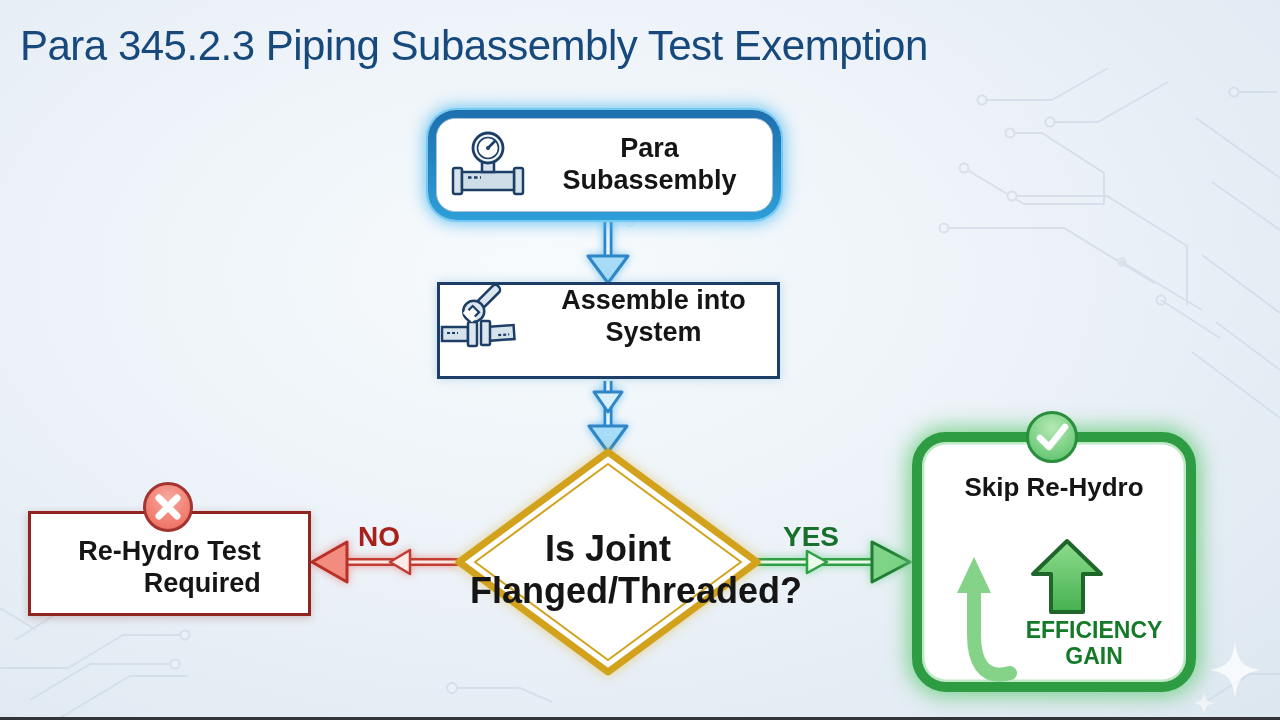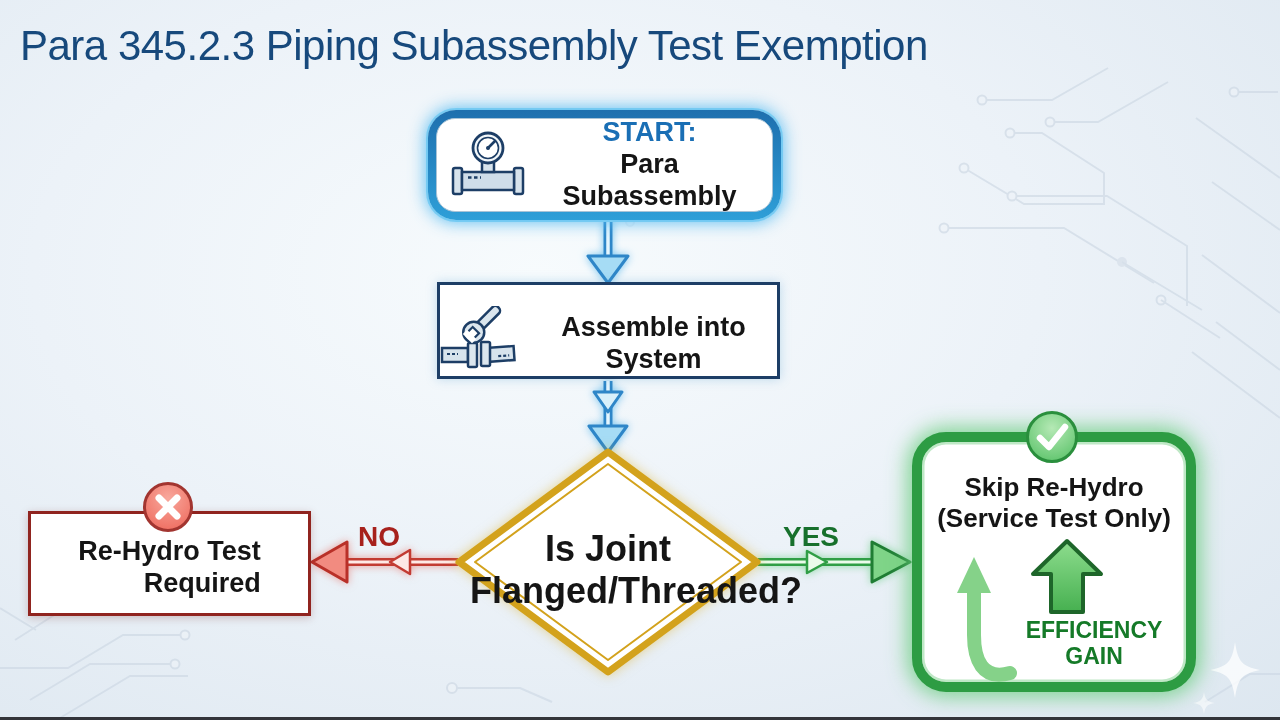--- a/index.html
+++ b/index.html
@@ -32,21 +32,21 @@
     display:flex; align-items:center; justify-content:flex-start; gap:16px;
     padding:0 14px;
   }
   .start-text { flex:1; font-size:27px; }
   .start-kw { color:#1a6fb5; display:block; }
   .start-sub { color:#151515; display:block; }
   
   .assemble-box {
     left:437px; top:282px; width:343px; height:97px;
     background:#fff; border:3px solid #1d3e66; z-index:3;
-    display:flex; align-items:flex-end; gap:14px; padding:0 0;
+    display:flex; align-items:flex-start; gap:14px; padding:0 0;
     box-shadow:0 0 10px rgba(90,160,210,0.35);
   }
   .assemble-text { flex:1; font-size:27px; }
   
   .decision-text {
     left:470px; top:528px; width:276px; z-index:3; font-size:36px;
   }
   
   .edge-label { font-size:28px; font-weight:bold; text-align:left; width:80px; z-index:3; }
   .no-label  { left:358px; top:521px; color:#a7211c; }
@@ -176,21 +176,20 @@
       <rect x="63" y="37" width="9" height="26" rx="2" fill="#d7e3ec" stroke="#1d3e66" stroke-width="2.5"></rect>
       <rect x="11" y="41" width="52" height="18" fill="#cfdde9" stroke="#1d3e66" stroke-width="2.5"></rect>
       <line x1="17" y1="46.5" x2="30" y2="46.5" stroke="#1d3e66" stroke-width="2.5" stroke-dasharray="3.5,2.5"></line>
       <rect x="31" y="31" width="12" height="10" fill="#d7e3ec" stroke="#1d3e66" stroke-width="2.5"></rect>
       <circle cx="37" cy="17" r="15" fill="#f2f7fa" stroke="#1d3e66" stroke-width="2.8"></circle>
       <circle cx="37" cy="17" r="10.5" fill="#ffffff" stroke="#1d3e66" stroke-width="1.6"></circle>
       <line x1="37" y1="17" x2="44" y2="10" stroke="#1d3e66" stroke-width="2.6" stroke-linecap="round"></line>
       <circle cx="37" cy="17" r="2" fill="#1d3e66"></circle>
     </svg>
     <div class="start-text node-text">
-      <span class="start-kw">START:</span>
       <span class="start-sub">Para Subassembly</span>
     </div>
   </div>
 </div>
 
 <div class="abs assemble-box">
   <svg class="icon-svg" width="76" height="70" viewBox="0 0 76 70">
     <rect x="2" y="42" width="26" height="14" fill="#d7e3ec" stroke="#1d3e66" stroke-width="2.5"></rect>
     <line x1="7" y1="48" x2="18" y2="48" stroke="#1d3e66" stroke-width="2.2" stroke-dasharray="3,2"></line>
     <g transform="rotate(-4 60 47)">
@@ -233,21 +232,20 @@
         <stop offset="100%" stop-color="#ee6a5d"></stop>
     </radialGradient>
   </defs>
   <circle cx="27" cy="27" r="23.5" fill="url(#gradX)" stroke="#a23530" stroke-width="3"></circle>
   <path d="M18,18 L36,36 M36,18 L18,36" stroke="#ffffff" stroke-width="7" stroke-linecap="round"></path>
 </svg>
 
 <div class="abs green-box">
   <div class="skip-text node-text">
     <span>Skip Re-Hydro</span><br>
-    <span>(Service Test Only)</span>
   </div>
   <svg class="curved-arrow" viewBox="0 0 72 138">
     <path d="M60,128 C32,136 24,114 24,90 L24,46" fill="none" stroke="#85d289" stroke-width="14" stroke-linecap="round"></path>
     <polygon points="24,12 7,48 41,48" fill="#85d289"></polygon>
   </svg>
   <svg class="block-arrow" viewBox="0 0 82 78">
     <defs>
       <linearGradient id="gradB" x1="0" y1="0" x2="0" y2="1">
         <stop offset="0%" stop-color="#8edd8e"></stop>
           <stop offset="100%" stop-color="#46b050"></stop>

